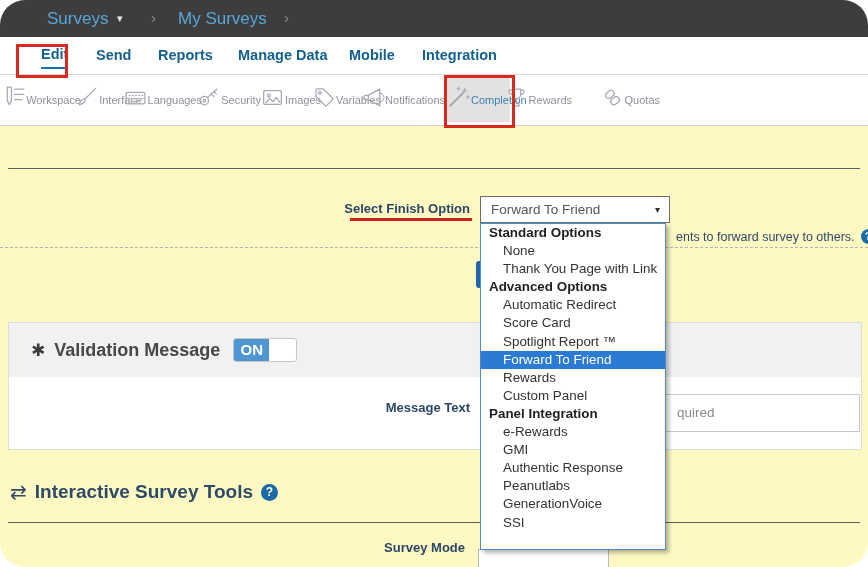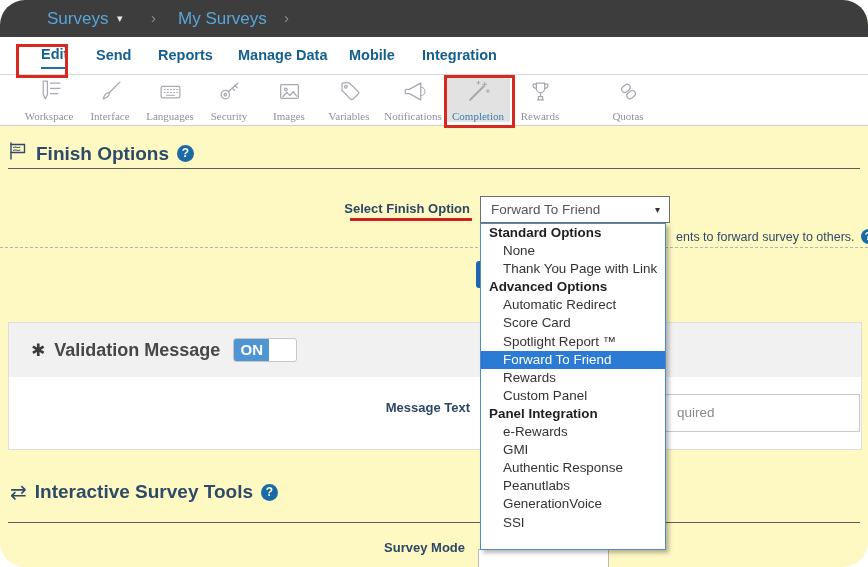--- a/index.html
+++ b/index.html
@@ -15,24 +15,24 @@
   .crumb-caret{position:absolute;top:0;height:37px;line-height:37px;font-size:11px;color:#e8e8e8;}
   .crumb-sep{position:absolute;top:0;height:37px;line-height:36px;font-size:15px;color:#8f8f8f;}
 
   
   .tabbar{left:0;top:37px;width:868px;height:37px;background:#fff;border-bottom:1px solid #d8d8d8;}
   .tab{position:absolute;top:0;height:36px;line-height:36px;font-size:14.5px;font-weight:bold;color:#15608f;cursor:pointer;margin-left:16px;}
   .tab.active{color:#15608f;border-bottom:2px solid #1a6fae;height:30px;line-height:34px;}
 
   
   .toolbar{left:0;top:75px;width:868px;height:50px;background:#fff;border-bottom:1px solid #cfcfcf;}
-  .tb-item{position:absolute;top:1px;width:64px;height:46px;display:flex;flex-direction:column;align-items:center;justify-content:flex-end;cursor:pointer;font-family:Liberation Serif, serif;}
+  .tb-item{position:absolute;top:1px;width:64px;height:46px;display:flex;flex-direction:row;align-items:center;justify-content:flex-end;cursor:pointer;}
   .tb-item svg{width:25px;height:25px;stroke:#a8a8b2;fill:none;stroke-width:1.2;stroke-linecap:round;stroke-linejoin:round;}
   .tb-label{font-size:11px;color:#90909a;margin-top:2px;white-space:nowrap;}
-  .tb-item.selected{background:#e2e2e2;}
+  .tb-item.selected{background:#e2e2e2;justify-content:space-between;}
   .tb-item.selected .tb-label{color:#3b7fae;}
 
   
   .sec-heading{font-size:19px;font-weight:bold;color:#2d4a68;white-space:nowrap;display:flex;align-items:center;gap:8px;}
   .flag-icon svg{width:20px;height:20px;stroke:#2d4a68;fill:none;stroke-width:1.4;stroke-linecap:round;}
   .arrows-icon{font-size:20px;color:#2d4a68;font-weight:normal;}
   .help{display:inline-block;width:17px;height:17px;border-radius:50%;background:#1a6aa5;color:#fff;
         font-size:12px;font-weight:bold;text-align:center;line-height:17px;cursor:pointer;flex:0 0 auto;}
   .help::after{content:"?";}
   .rule{height:0;border-top:1px solid #5e5e5e;}
@@ -165,31 +165,20 @@
     </div>
     <div class="tb-item" style="left:596px;">
       <span><svg viewBox="0 0 24 24">
             <rect x="5" y="6" width="9" height="6" rx="3" transform="rotate(-40 9.5 9)"></rect>
             <rect x="10" y="12" width="9" height="6" rx="3" transform="rotate(-40 14.5 15)"></rect>
           </svg></span>
       <span class="tb-label">Quotas</span>
     </div>
   </div>
 
-  <div class="abs sec-heading" style="left:8px;top:141px;">
-    <span class="flag-icon">
-      <svg viewBox="0 0 20 20">
-          <path d="M3 2v16"></path>
-          <path d="M3 3.5h13.5v8H3"></path>
-          <path d="M5.5 6.3c2.2-1.1 4.3 1.1 6.5 0M5.5 9.2c2.2-1.1 4.3 1.1 6.5 0" stroke-width="1"></path>
-        </svg>
-    </span>
-    <span>Finish Options</span>
-    <span class="help"></span>
-  </div>
   <div class="abs rule" style="left:8px;top:168px;width:852px;"></div>
 
   <div class="abs form-label" style="left:330px;top:201px;width:140px;">Select Finish Option</div>
 
   <div class="abs desc-frag">
     <span>ents to forward survey to others.</span>
     <span class="help" style="width:15px;height:15px;line-height:15px;font-size:11px;"></span>
   </div>
 
   <div class="abs dashed" style="left:0;top:247px;width:868px;"></div>

